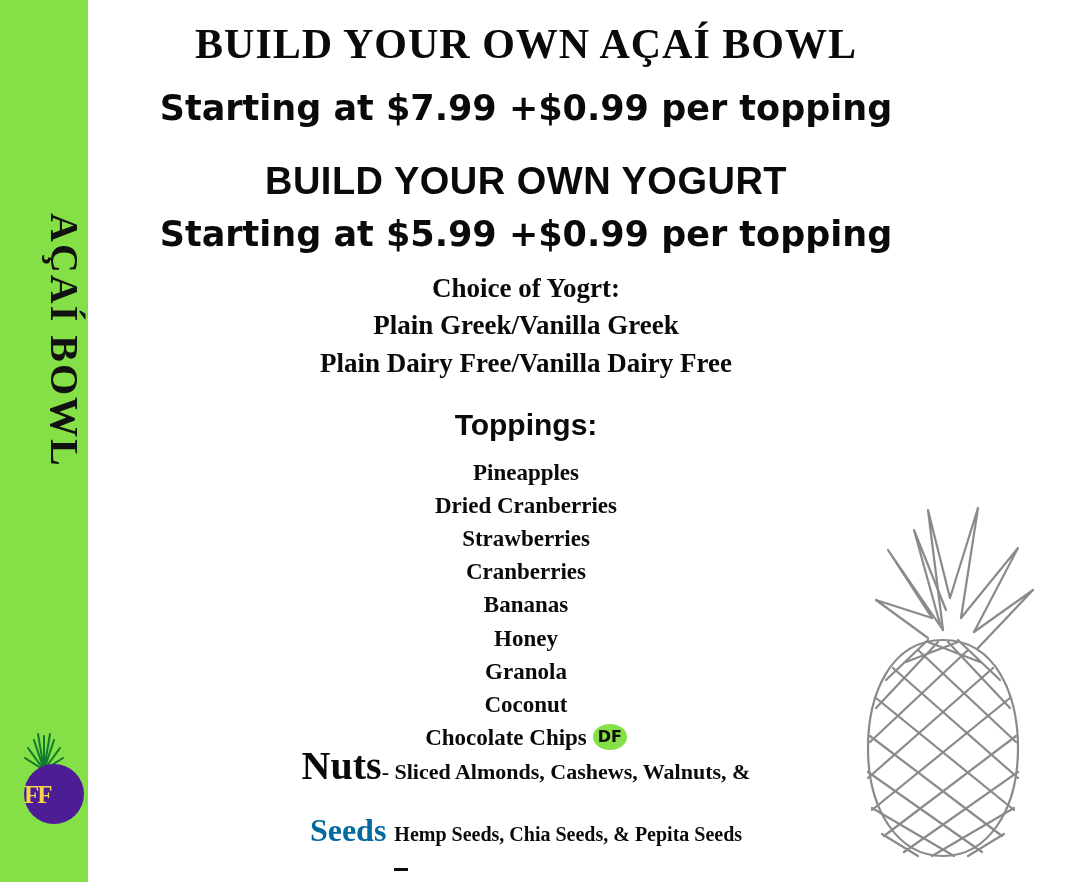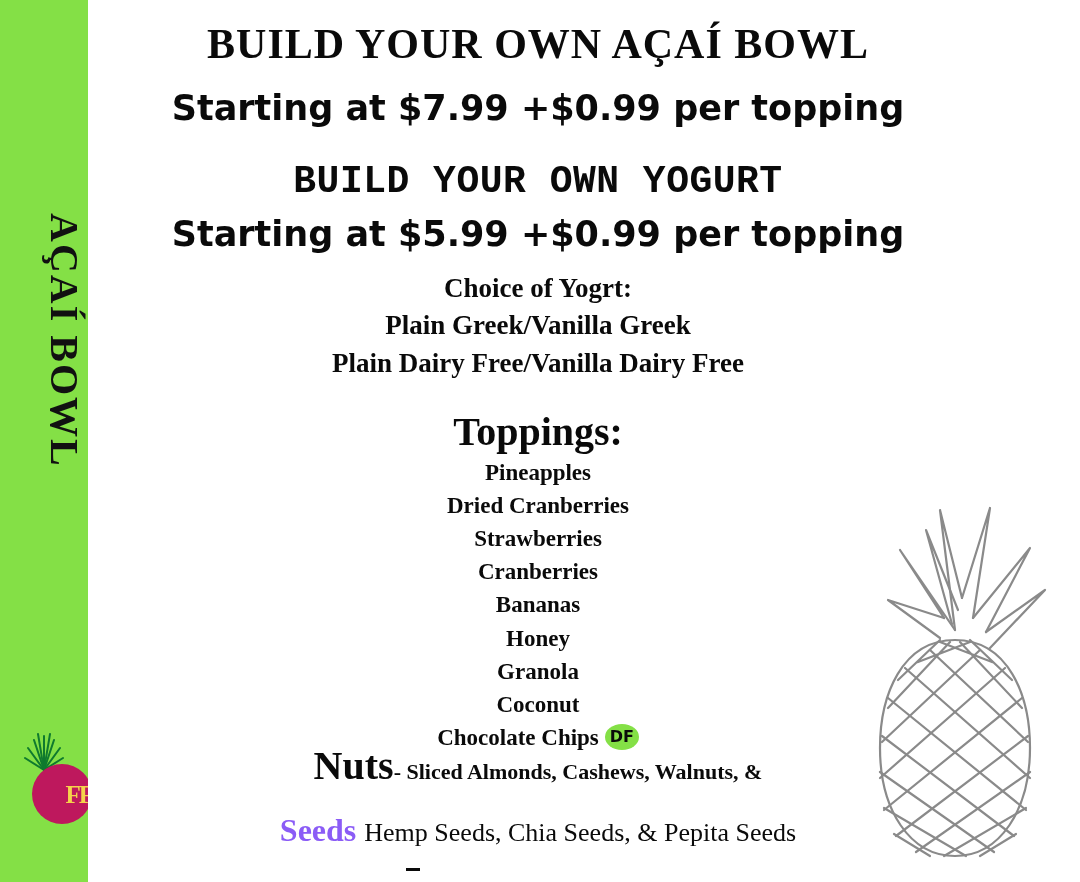--- a/index.html
+++ b/index.html
@@ -54,43 +54,43 @@
   }
   .logo-leaves {
     position: absolute;
     left: 14px;
     top: 0;
     width: 48px;
     height: 48px;
   }
   .logo-circle {
     position: absolute;
-    left: 26px;
+    left: 18px;
     top: 38px;
     width: 60px;
     height: 60px;
     border-radius: 50%;
-    background: #be185d;
+    background: #4c1d95;
     display: flex;
     align-items: center;
-    justify-content: flex-end;
+    justify-content: flex-start;
   }
   .logo-ff {
     color: #f5d34b;
     font-family: "Liberation Serif", serif;
     font-weight: bold;
     font-size: 25px;
     letter-spacing: -2px;
     line-height: 1;
   }
 
   
   .content {
     position: absolute;
-    left: 88px;
+    left: 76px;
     top: 0;
     width: 992px;
     height: 882px;
   }
 
   .headline-1 {
     position: absolute;
     left: 0;
     top: 20px;
     width: 900px;
@@ -112,21 +112,21 @@
     font-size: 35px;
     color: #0a0a0a;
     margin-top: 8px;
   }
   .headline-2 {
     position: absolute;
     left: 0;
     top: 160px;
     width: 900px;
     text-align: center;
-    font-family: Liberation Mono, monospace;
+    font-family: Liberation Sans, sans-serif;
     font-weight: bold;
     font-size: 38px;
     letter-spacing: 0.5px;
     color: #0a0a0a;
   }
   .sub-2 {
     position: absolute;
     left: 0;
     top: 214px;
     width: 900px;
@@ -158,23 +158,23 @@
     color: #0a0a0a;
     line-height: 1.38;
   }
 
   .toppings-title {
     position: absolute;
     left: 0;
     top: 408px;
     width: 900px;
     text-align: center;
-    font-family: Liberation Serif, serif;
-    font-weight: bold;
-    font-size: 40px;
+    font-family: Liberation Sans, sans-serif;
+    font-weight: bold;
+    font-size: 30px;
     color: #0a0a0a;
   }
   .toppings-list {
     position: absolute;
     left: 0;
     top: 456px;
     width: 900px;
     text-align: center;
   }
   .topping-item {
@@ -235,26 +235,26 @@
     position: absolute;
     left: 0;
     top: 812px;
     width: 900px;
     text-align: center;
   }
   .seeds-label {
     font-family: "Liberation Serif", serif;
     font-weight: bold;
     font-size: 32px;
-    color: #8b5cf6;
+    color: #0369a1;
   }
   .seeds-text {
     font-family: "Liberation Serif", serif;
-    font-weight: normal;
-    font-size: 26px;
+    font-weight: bold;
+    font-size: 20px;
     color: #0a0a0a;
   }
   .cut-line {
     position: absolute;
     left: 318px;
     top: 868px;
     width: 14px;
     height: 3px;
     background: #0a0a0a;
   }

